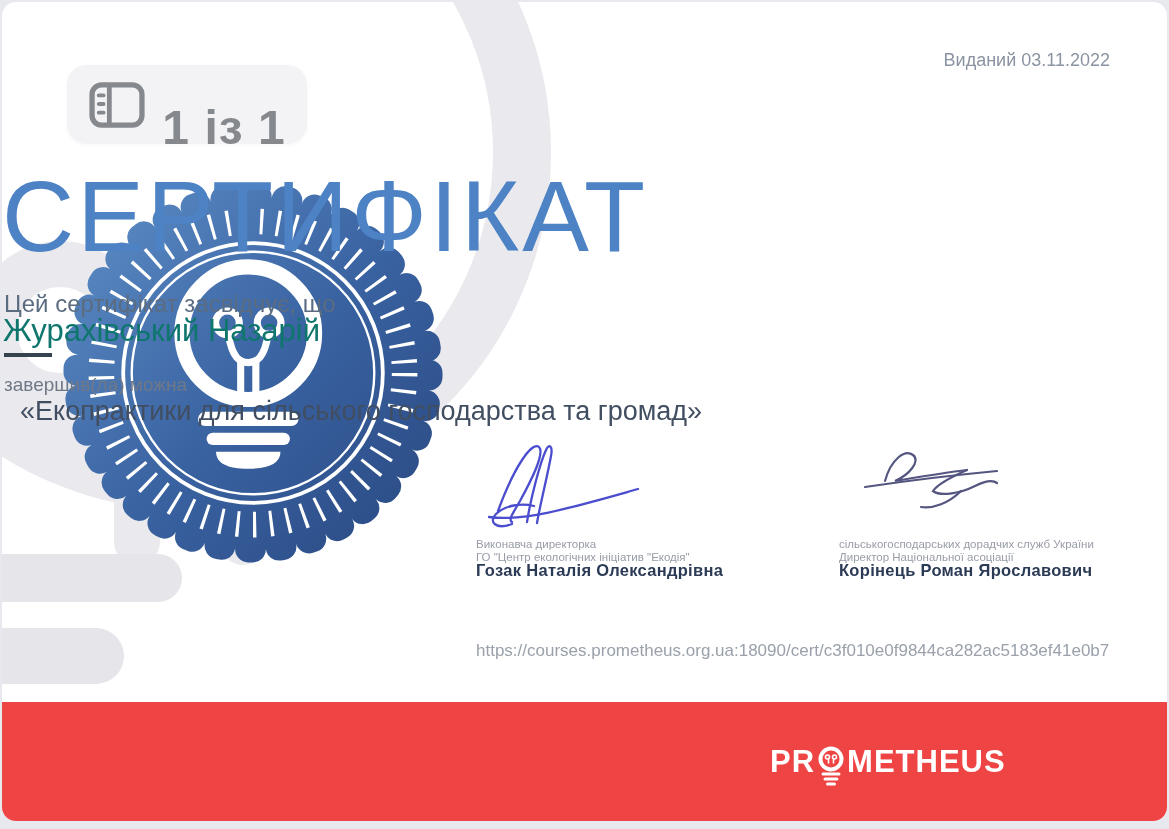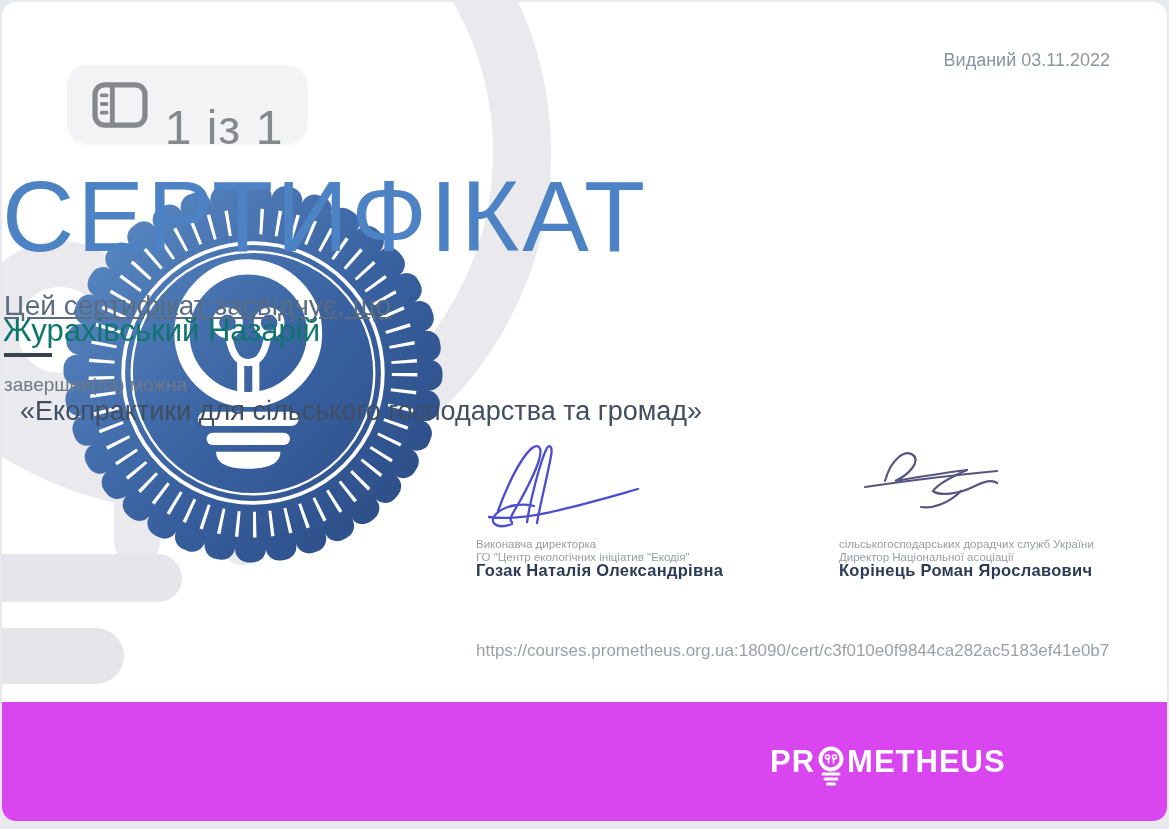--- a/index.html
+++ b/index.html
@@ -17,32 +17,32 @@
   .watermark{position:absolute;left:-70px;top:-150px;pointer-events:none;}
   
   .seal{position:absolute;left:52px;top:172px;}
   
   .pager{
     position:absolute;left:65px;top:63px;width:240px;height:79px;
     background:rgba(242,242,245,0.93);border-radius:20px;
     display:flex;align-items:center;justify-content:center;gap:16px;
     box-shadow:0 1px 4px rgba(0,0,0,0.04);
   }
-  .pager-label{font-size:48px;font-weight:normal;color:#85888d;letter-spacing:1px;margin-top:46px;}
+  .pager-label{font-size:48px;font-weight:bold;color:#85888d;letter-spacing:1px;margin-top:46px;}
   
   .issued{
     position:absolute;right:57px;top:48px;
     font-size:18px;color:#8b94a2;
   }
   .title{
     position:absolute;left:0;top:164px;
     font-size:100px;font-weight:300;color:#4d82c4;
     letter-spacing:3px;line-height:1;white-space:nowrap;
   }
-  .certifies{position:absolute;left:2px;top:288px;font-size:28px;color:#5b6c80;text-decoration:underline;}
+  .certifies{position:absolute;left:2px;top:288px;font-size:24px;color:#5b6c80;}
   .recipient{position:absolute;left:1px;top:311px;font-size:31px;color:#0f766e;}
   .name-dash{position:absolute;left:2px;top:351px;width:48px;height:4px;background:#37424f;}
   .completed{position:absolute;left:2px;top:372px;font-size:19px;color:#6f7887;}
   .course{position:absolute;left:18px;top:394px;font-size:27px;color:#414e61;white-space:nowrap;}
   
   .sig-col{position:absolute;top:435px;width:330px;}
   .sig-col.left{left:474px;}
   .sig-col.right{left:837px;}
   .sig-img{position:absolute;top:0;left:0;}
   .sig-name{
@@ -52,21 +52,21 @@
   .sig-role{
     position:absolute;top:101px;left:0;width:330px;
     font-size:11.5px;color:#989ca6;line-height:1.15;
   }
   
   .verify-label{position:absolute;left:474px;top:613px;font-size:19.5px;color:#48556a;white-space:nowrap;}
   .verify-url{position:absolute;left:474px;top:639px;font-size:17px;color:#9aa1ab;white-space:nowrap;text-decoration:none;}
   
   .footer{
     position:absolute;left:0;right:0;top:700px;bottom:0;
-    background:#d946ef;
+    background:#ef4444;
   }
   .brand{
     position:absolute;left:768px;top:44px;
     display:flex;align-items:flex-start;
     color:#ffffff;font-size:31px;font-weight:bold;letter-spacing:1px;line-height:1;
     white-space:nowrap;
   }
   .brand .bulb-o{margin:0 1px;}
 </style>
 </head>

